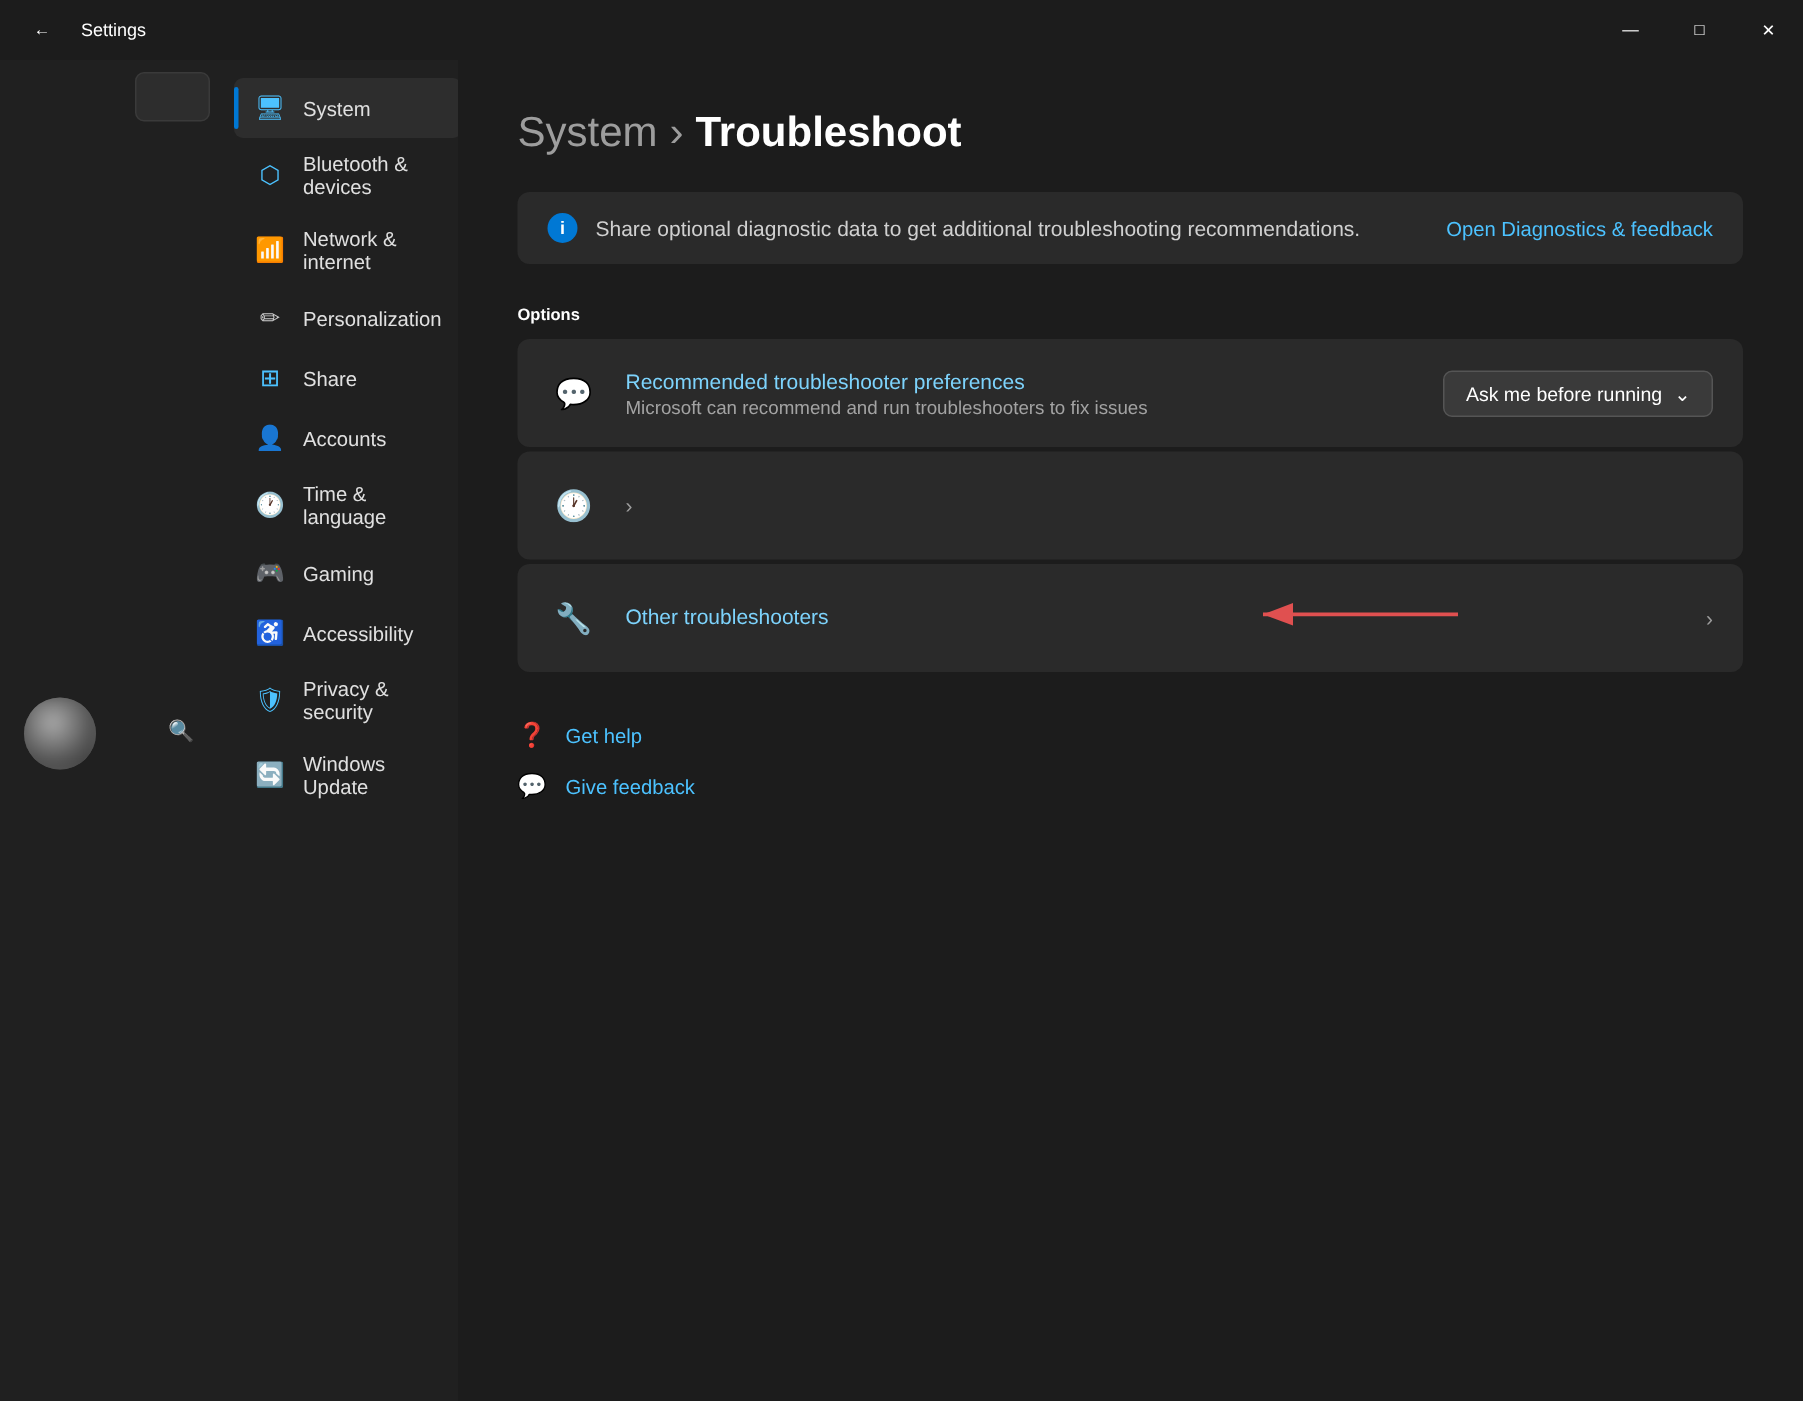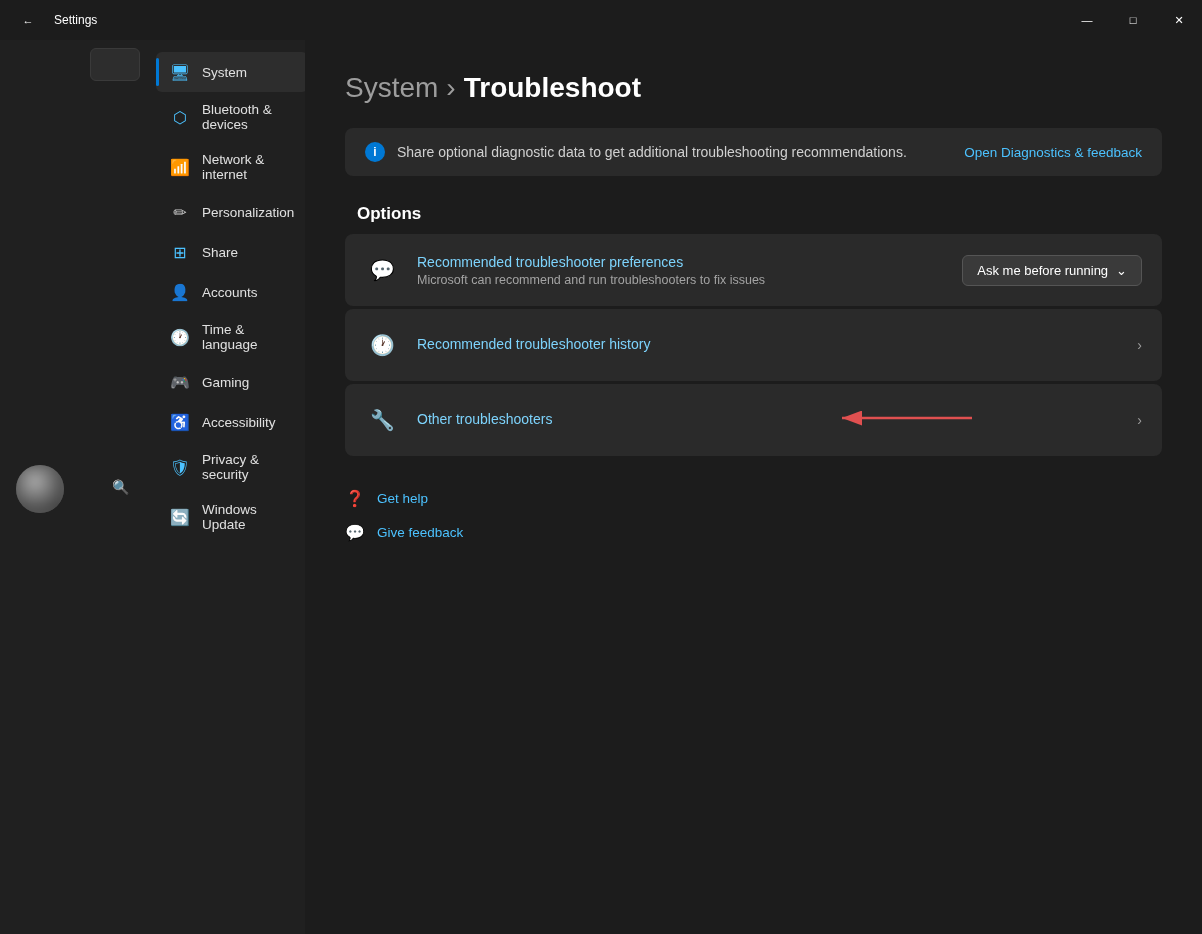--- a/index.html
+++ b/index.html
@@ -224,25 +224,24 @@
     }
     .info-link {
       color: #4cc2ff;
       font-size: 13.5px;
       cursor: pointer;
       white-space: nowrap;
     }
 
     
     .section-heading {
-      font-size: 17px;
+      font-size: 11px;
       font-weight: 600;
       color: #ffffff;
       margin-bottom: 10px;
-      margin-left: 12px;
     }
 
     
     .cards-container {
       display: flex;
       flex-direction: column;
       gap: 3px;
       margin-bottom: 28px;
     }
     .card {
@@ -454,24 +453,20 @@
       <div class="card-action">
             <button class="dropdown-btn">
         <span>Ask me before running</span>
         <span>⌄</span>
       </button>
           </div>
 
     </div>
         <div class="card">
       <div class="card-icon">🕐</div>
-      <div class="card-body">
-        <div class="card-title">Recommended troubleshooter history</div>
-
-      </div>
       <div class="card-action">
             <span class="chevron-right">›</span>
           </div>
 
     </div>
         <div class="card">
       <div class="card-icon">🔧</div>
       <div class="card-body">
         <div class="card-title">Other troubleshooters</div>
 

